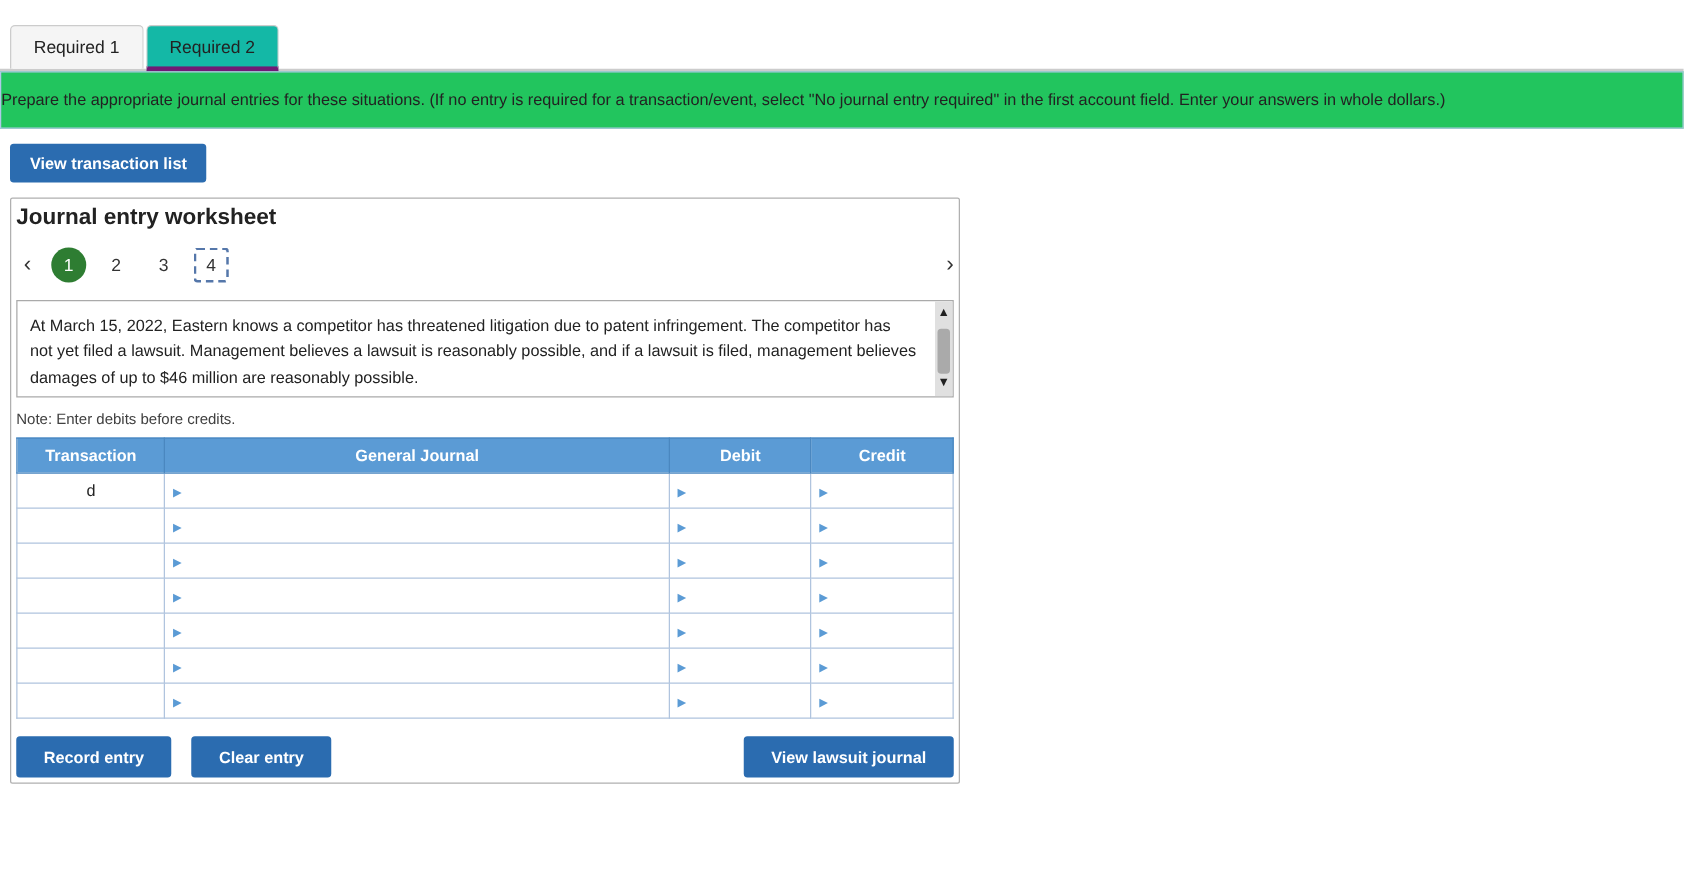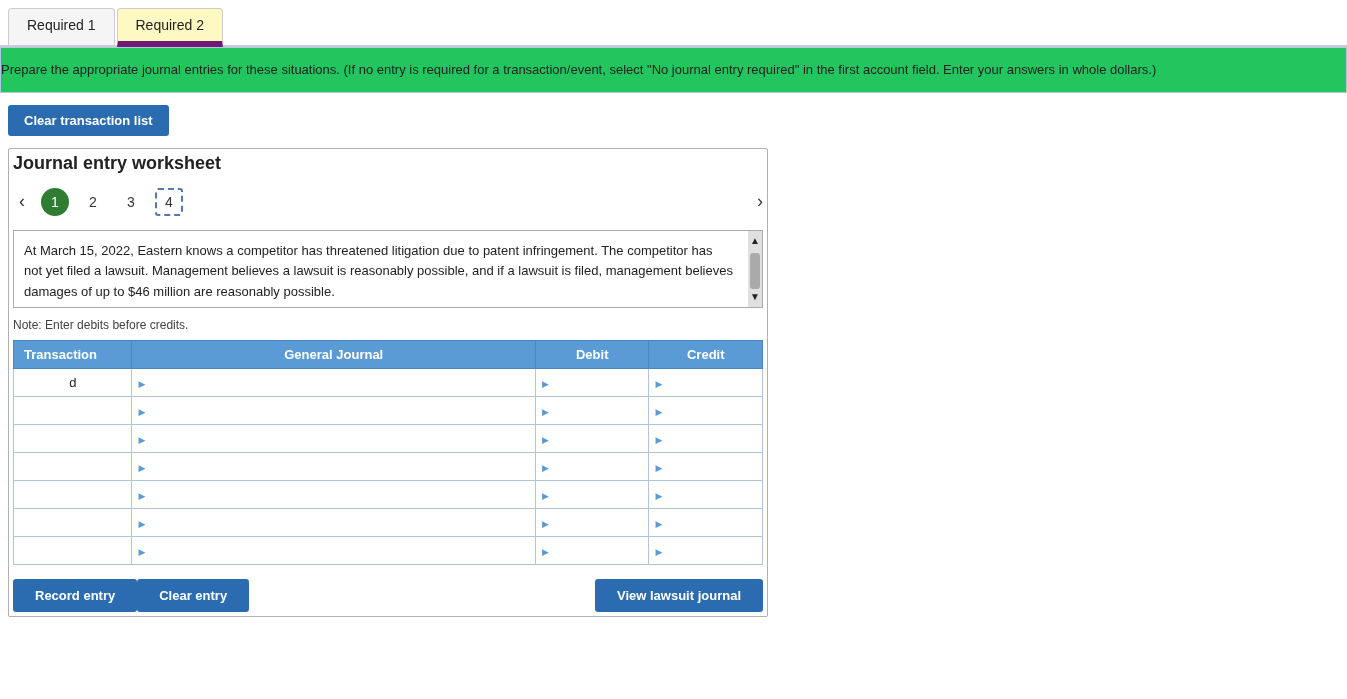--- a/index.html
+++ b/index.html
@@ -8,36 +8,36 @@
       font-size: 14px;
       background: #fff;
       color: #222;
     }
 
     
     .tabs {
       display: flex;
       border-bottom: 2px solid #ccc;
       margin-bottom: 0;
-      padding-top: 8px;
+      padding-top: 20px;
       padding-left: 8px;
     }
     .tab {
       padding: 8px 18px;
       border: 1px solid #ccc;
       border-bottom: none;
       cursor: pointer;
       background: #f5f5f5;
       margin-right: 2px;
       border-radius: 4px 4px 0 0;
       font-size: 14px;
     }
     .tab.active {
-      background: #fef9c3;
-      border-bottom: 6px solid #701a75;
+      background: #14b8a6;
+      border-bottom: 4px solid #701a75;
       margin-bottom: -2px;
       font-weight: normal;
     }
 
     
     .info-banner {
       background: #22c55e;
       border: 1px solid #b0c8e8;
       padding: 12px 0;
       margin: 0;
@@ -174,21 +174,21 @@
       margin-bottom: 14px;
     }
     .journal-table th {
       background: #5b9bd5;
       color: #fff;
       padding: 6px 10px;
       border: 1px solid #4a87c0;
       font-size: 13px;
       text-align: center;
     }
-    .journal-table th.left { text-align: left; }
+    .journal-table th.left { text-align: center; }
     .journal-table td {
       border: 1px solid #b0c4de;
       padding: 4px 6px;
       height: 28px;
       font-size: 13px;
     }
     .journal-table td.transaction-cell {
       text-align: center;
       width: 90px;
     }
@@ -211,20 +211,21 @@
     .journal-table td.credit-cell::before {
       content: "▶";
       color: #5b9bd5;
       font-size: 9px;
       margin-right: 4px;
     }
 
     
     .btn-row {
       display: flex;
+      gap: 16px;
       align-items: center;
     }
     .btn-action {
       background: #2b6cb0;
       color: #fff;
       border: none;
       padding: 9px 22px;
       cursor: pointer;
       font-size: 13px;
       font-weight: bold;
@@ -244,21 +245,21 @@
   <div class="tab">Required 1</div>
   <div class="tab active">Required 2</div>
 </div>
 
 
 <div class="info-banner">
   <span>Prepare the appropriate journal entries for these situations. (If no entry is required for a transaction/event, select "No journal entry required" in the first account field. Enter your answers in whole dollars.)</span>
 </div>
 
 
-<button class="btn-blue">Clear transaction list</button>
+<button class="btn-blue">View transaction list</button>
 
 
 <div class="worksheet-container">
   <div class="worksheet-title">Journal entry worksheet</div>
 
   <div class="nav-row">
     <button class="nav-arrow">‹</button>
     <div class="nav-num active-circle">1</div>
     <div class="nav-num">2</div>
     <div class="nav-num">3</div>

